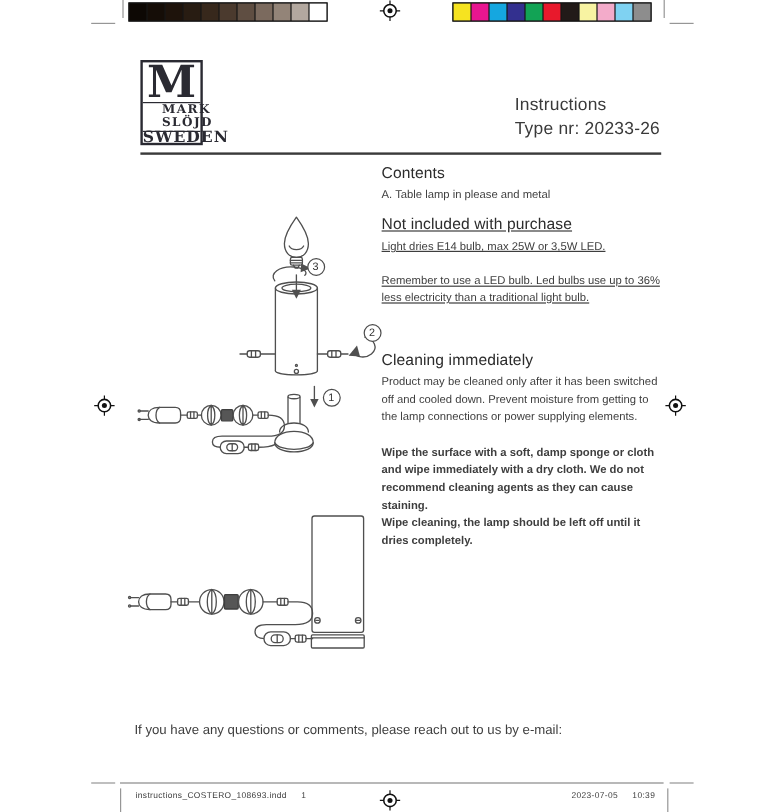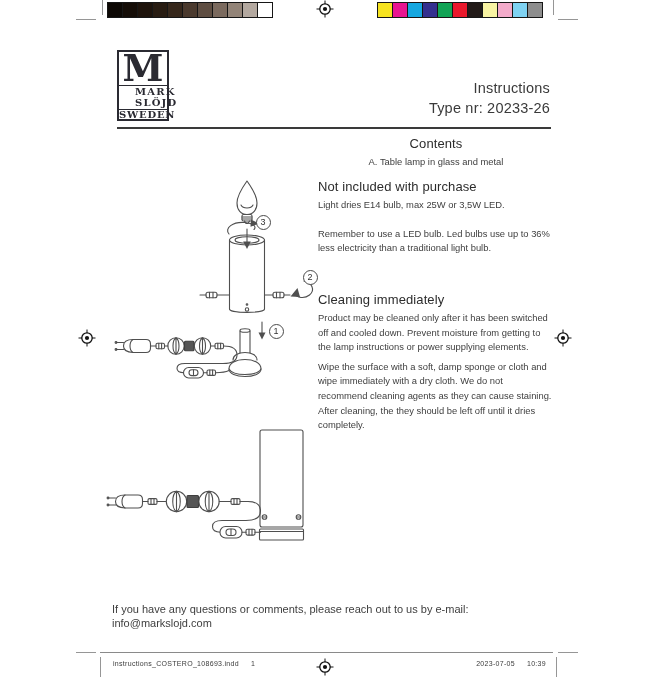--- a/index.html
+++ b/index.html
@@ -17,35 +17,35 @@
 
   
   .crop{background:#969696;}
   .long-rule{left:100px;top:652px;width:453px;height:1px;background:#8a8a8a;}
 
   
   .logo{left:117px;top:50px;width:52px;height:71px;border:2px solid #2a2a32;box-sizing:border-box;
         display:flex;flex-direction:column;color:#2a2a32;font-family:"DejaVu Serif",serif;font-weight:bold;text-align:center;}
   .logo-m{font-size:37px;line-height:33px;height:36px;border-bottom:1.5px solid #2a2a32;overflow:hidden;}
   .logo-word{font-size:10px;line-height:11px;letter-spacing:1.2px;padding-left:16px;}
-  .logo-country{font-size:10px;line-height:9px;letter-spacing:0.8px;border-top:1.5px solid #2a2a32;margin-top:1px;}
-
-  
-  .hdr{right:100px;top:78px;text-align:right;color:#3a3a3a;font-size:14.5px;line-height:20px;letter-spacing:0.2px;}
+  .logo-country{font-size:13px;line-height:9px;letter-spacing:0.8px;border-top:1.5px solid #2a2a32;margin-top:1px;}
+
+  
+  .hdr{right:100px;top:78px;text-align:left;color:#3a3a3a;font-size:14.5px;line-height:20px;letter-spacing:0.2px;}
   .rule{left:117px;top:127px;width:434px;height:2px;background:#3a3a3a;}
 
   
   .sec{left:318px;width:236px;}
   .sec h2{margin:0 0 4px 0;font-size:13px;font-weight:500;color:#2c2c2c;letter-spacing:0.1px;}
   .bodytxt{font-size:9.4px;line-height:14.6px;color:#3e3e3e;}
-  #sec-contents{top:136px;text-align:center;}
-  #sec-notincluded{top:179px;}
+  #sec-contents{top:136px;}
+  #sec-notincluded{top:179px;text-decoration:underline;}
   #sec-notincluded .note{margin-top:14px;}
   #sec-cleaning{top:292px;}
-  #sec-cleaning .para2{margin-top:5px;}
+  #sec-cleaning .para2{margin-top:15px;font-weight:bold;}
 
   
   .diag path,.diag line,.diag rect,.diag circle,.diag ellipse,.diag polyline{
     stroke:#4f4f4f;fill:none;stroke-width:1.1;stroke-linecap:round;stroke-linejoin:round;}
   .diag .fill{fill:#565656;stroke:#3f3f3f;}
   .diag .head{fill:#4f4f4f;stroke:none;}
   .step{width:15px;height:15px;border:1.2px solid #4a4a4a;border-radius:50%;background:#fff;
         display:flex;align-items:center;justify-content:center;font-size:9px;color:#333;box-sizing:border-box;}
 
   
@@ -128,35 +128,35 @@
   </div>
 
   <div class="hdr abs">
     <div>Instructions</div>
     <div>Type nr: 20233-26</div>
   </div>
   <div class="rule abs"></div>
 
   <div class="sec abs" id="sec-contents">
     <h2>Contents</h2>
-    <div class="bodytxt">A. Table lamp in glass and metal</div>
+    <div class="bodytxt">A. Table lamp in please and metal</div>
   </div>
 
   <div class="sec abs" id="sec-notincluded">
     <h2>Not included with purchase</h2>
     <div class="bodytxt">Light dries E14 bulb, max 25W or 3,5W LED.</div>
     <div class="bodytxt note">Remember to use a LED bulb. Led bulbs use up to 36% less electricity than a traditional light bulb.</div>
   </div>
 
   <div class="sec abs" id="sec-cleaning">
     <h2>Cleaning immediately</h2>
-    <div class="bodytxt">Product may be cleaned only after it has been switched off and cooled down. Prevent moisture from getting to the lamp instructions or power supplying elements.</div>
+    <div class="bodytxt">Product may be cleaned only after it has been switched off and cooled down. Prevent moisture from getting to the lamp connections or power supplying elements.</div>
     <div class="bodytxt para2">
       <div>Wipe the surface with a soft, damp sponge or cloth and wipe immediately with a dry cloth. We do not recommend cleaning agents as they can cause staining.</div>
-      <div>After cleaning, the they should be left off until it dries completely.</div>
+      <div>Wipe cleaning, the lamp should be left off until it dries completely.</div>
     </div>
   </div>
 
   <svg class="diag abs" style="left:180px;top:172px" width="140" height="150" viewBox="0 0 140 150">
     <path d="M67,9 C62,16 57,24 57,31 C57,38 61,42.5 67,42.5 C73,42.5 77,38 77,31 C77,24 72,16 67,9 Z"></path>
     <path d="M61,33 C63,37 71,37 73,33"></path>
     <rect x="62" y="42.5" width="10" height="6.5" rx="1.5"></rect>
     <path d="M62,45 H72 M62,47 H72"></path>
     <path d="M64.5,49 L66,51.5 H68 L69.5,49"></path>
     <path d="M49,62 C44,56 53,49.5 65,50.5 C73,51.3 77,54.5 74,57.5"></path>
@@ -255,21 +255,20 @@
     <circle cx="159.5" cy="92" r="2.3"></circle>
       <path d="M158.2,92 H160.8"></path>
     <circle cx="193.5" cy="92" r="2.3"></circle>
       <path d="M192.2,92 H194.8"></path>
     <rect x="154.5" y="104" width="44" height="11" rx="1"></rect>
     <path d="M154.5,106.5 H198.5"></path>
   </svg>
 
   <div class="contact abs">
     <div>If you have any questions or comments, please reach out to us by e-mail:</div>
-    <div>info@markslojd.com</div>
   </div>
 
   <div class="slug slug-left abs">
     <span>instructions_COSTERO_108693.indd</span><span class="gap">1</span>
   </div>
   <div class="slug slug-right abs">
     <span>2023-07-05</span><span class="gap">10:39</span>
   </div>
 
 </div>

